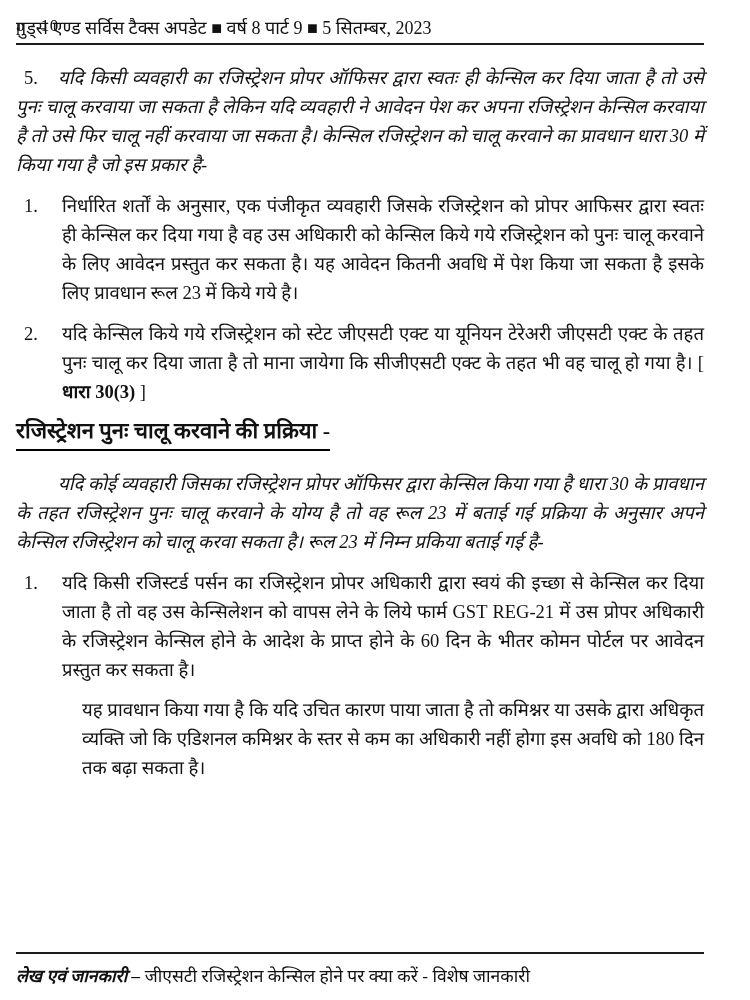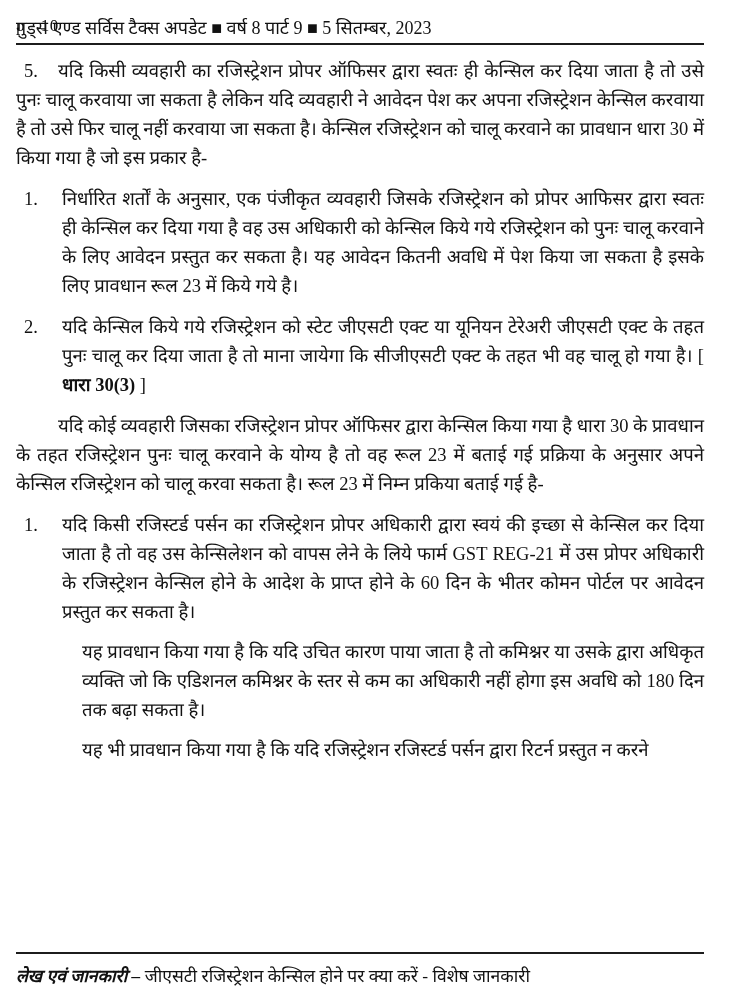--- a/index.html
+++ b/index.html
@@ -55,21 +55,22 @@
     margin: 9px 0 5px 0;
     line-height: 30px;
   }
   .sec-heading .u {
     display: inline-block;
     border-bottom: 2px solid #000;
     padding-bottom: 3px;
   }
   .para {
     text-indent: 42px;
-    margin-top: 12px;
+    margin-top: 19px;
+    font-style: italic;
   }
   .cont {
     margin-left: 66px;
     margin-top: 11px;
   }
   .b { font-weight: bold; }
   
   .ftr {
     position: absolute;
     left: 16px; right: 16px; bottom: 13px;
@@ -105,30 +106,32 @@
       <span>निर्धारित शर्तों के अनुसार, एक पंजीकृत व्यवहारी जिसके रजिस्ट्रेशन को प्रोपर आफिसर द्वारा स्वतः ही केन्सिल कर दिया गया है वह उस अधिकारी को केन्सिल किये गये रजिस्ट्रेशन को पुनः चालू करवाने के लिए आवेदन प्रस्तुत कर सकता है। यह आवेदन कितनी अवधि में पेश किया जा सकता है इसके लिए प्रावधान रूल 23 में किये गये है।</span>
     </div>
 
     <div class="li">
       <span class="num">2.</span>
       <span>यदि केन्सिल किये गये रजिस्ट्रेशन को स्टेट जीएसटी एक्ट या यूनियन टेरेअरी जीएसटी एक्ट के तहत पुनः चालू कर दिया जाता है तो माना जायेगा कि सीजीएसटी एक्ट के तहत भी वह चालू हो गया है। [</span>
       <span class="b">धारा 30(3)</span>
       <span>]</span>
     </div>
 
+    <div class="sec-heading">
+      <span class="u">रजिस्ट्रेशन पुनः चालू करवाने की प्रक्रिया -</span>
+    </div>
 
     <div class="para">यदि कोई व्यवहारी जिसका रजिस्ट्रेशन प्रोपर ऑफिसर द्वारा केन्सिल किया गया है धारा 30 के प्रावधान के तहत रजिस्ट्रेशन पुनः चालू करवाने के योग्य है तो वह रूल 23 में बताई गई प्रक्रिया के अनुसार अपने केन्सिल रजिस्ट्रेशन को चालू करवा सकता है। रूल 23 में निम्न प्रकिया बताई गई है-</div>
 
     <div class="li">
       <span class="num">1.</span>
       <span>यदि किसी रजिस्टर्ड पर्सन का रजिस्ट्रेशन प्रोपर अधिकारी द्वारा स्वयं की इच्छा से केन्सिल कर दिया जाता है तो वह उस केन्सिलेशन को वापस लेने के लिये फार्म GST REG-21 में उस प्रोपर अधिकारी के रजिस्ट्रेशन केन्सिल होने के आदेश के प्राप्त होने के 60 दिन के भीतर कोमन पोर्टल पर आवेदन प्रस्तुत कर सकता है।</span>
     </div>
 
     <div class="cont">यह प्रावधान किया गया है कि यदि उचित कारण पाया जाता है तो कमिश्नर या उसके द्वारा अधिकृत व्यक्ति जो कि एडिशनल कमिश्नर के स्तर से कम का अधिकारी नहीं होगा इस अवधि को 180 दिन तक बढ़ा सकता है।</div>
-    <div class="cont">यह भी प्रावधान किया गया है कि यदि रजिस्ट्रेशन रजिस्टर्ड पर्सन द्वारा रिटर्न प्रस्तुत न करने</div>
 
   </div>
 
   <div class="ftr">
     <span class="label">लेख एवं जानकारी –</span>
     <span>जीएसटी रजिस्ट्रेशन केन्सिल होने पर क्या करें - विशेष जानकारी</span>
   </div>
 
 </div>
 

